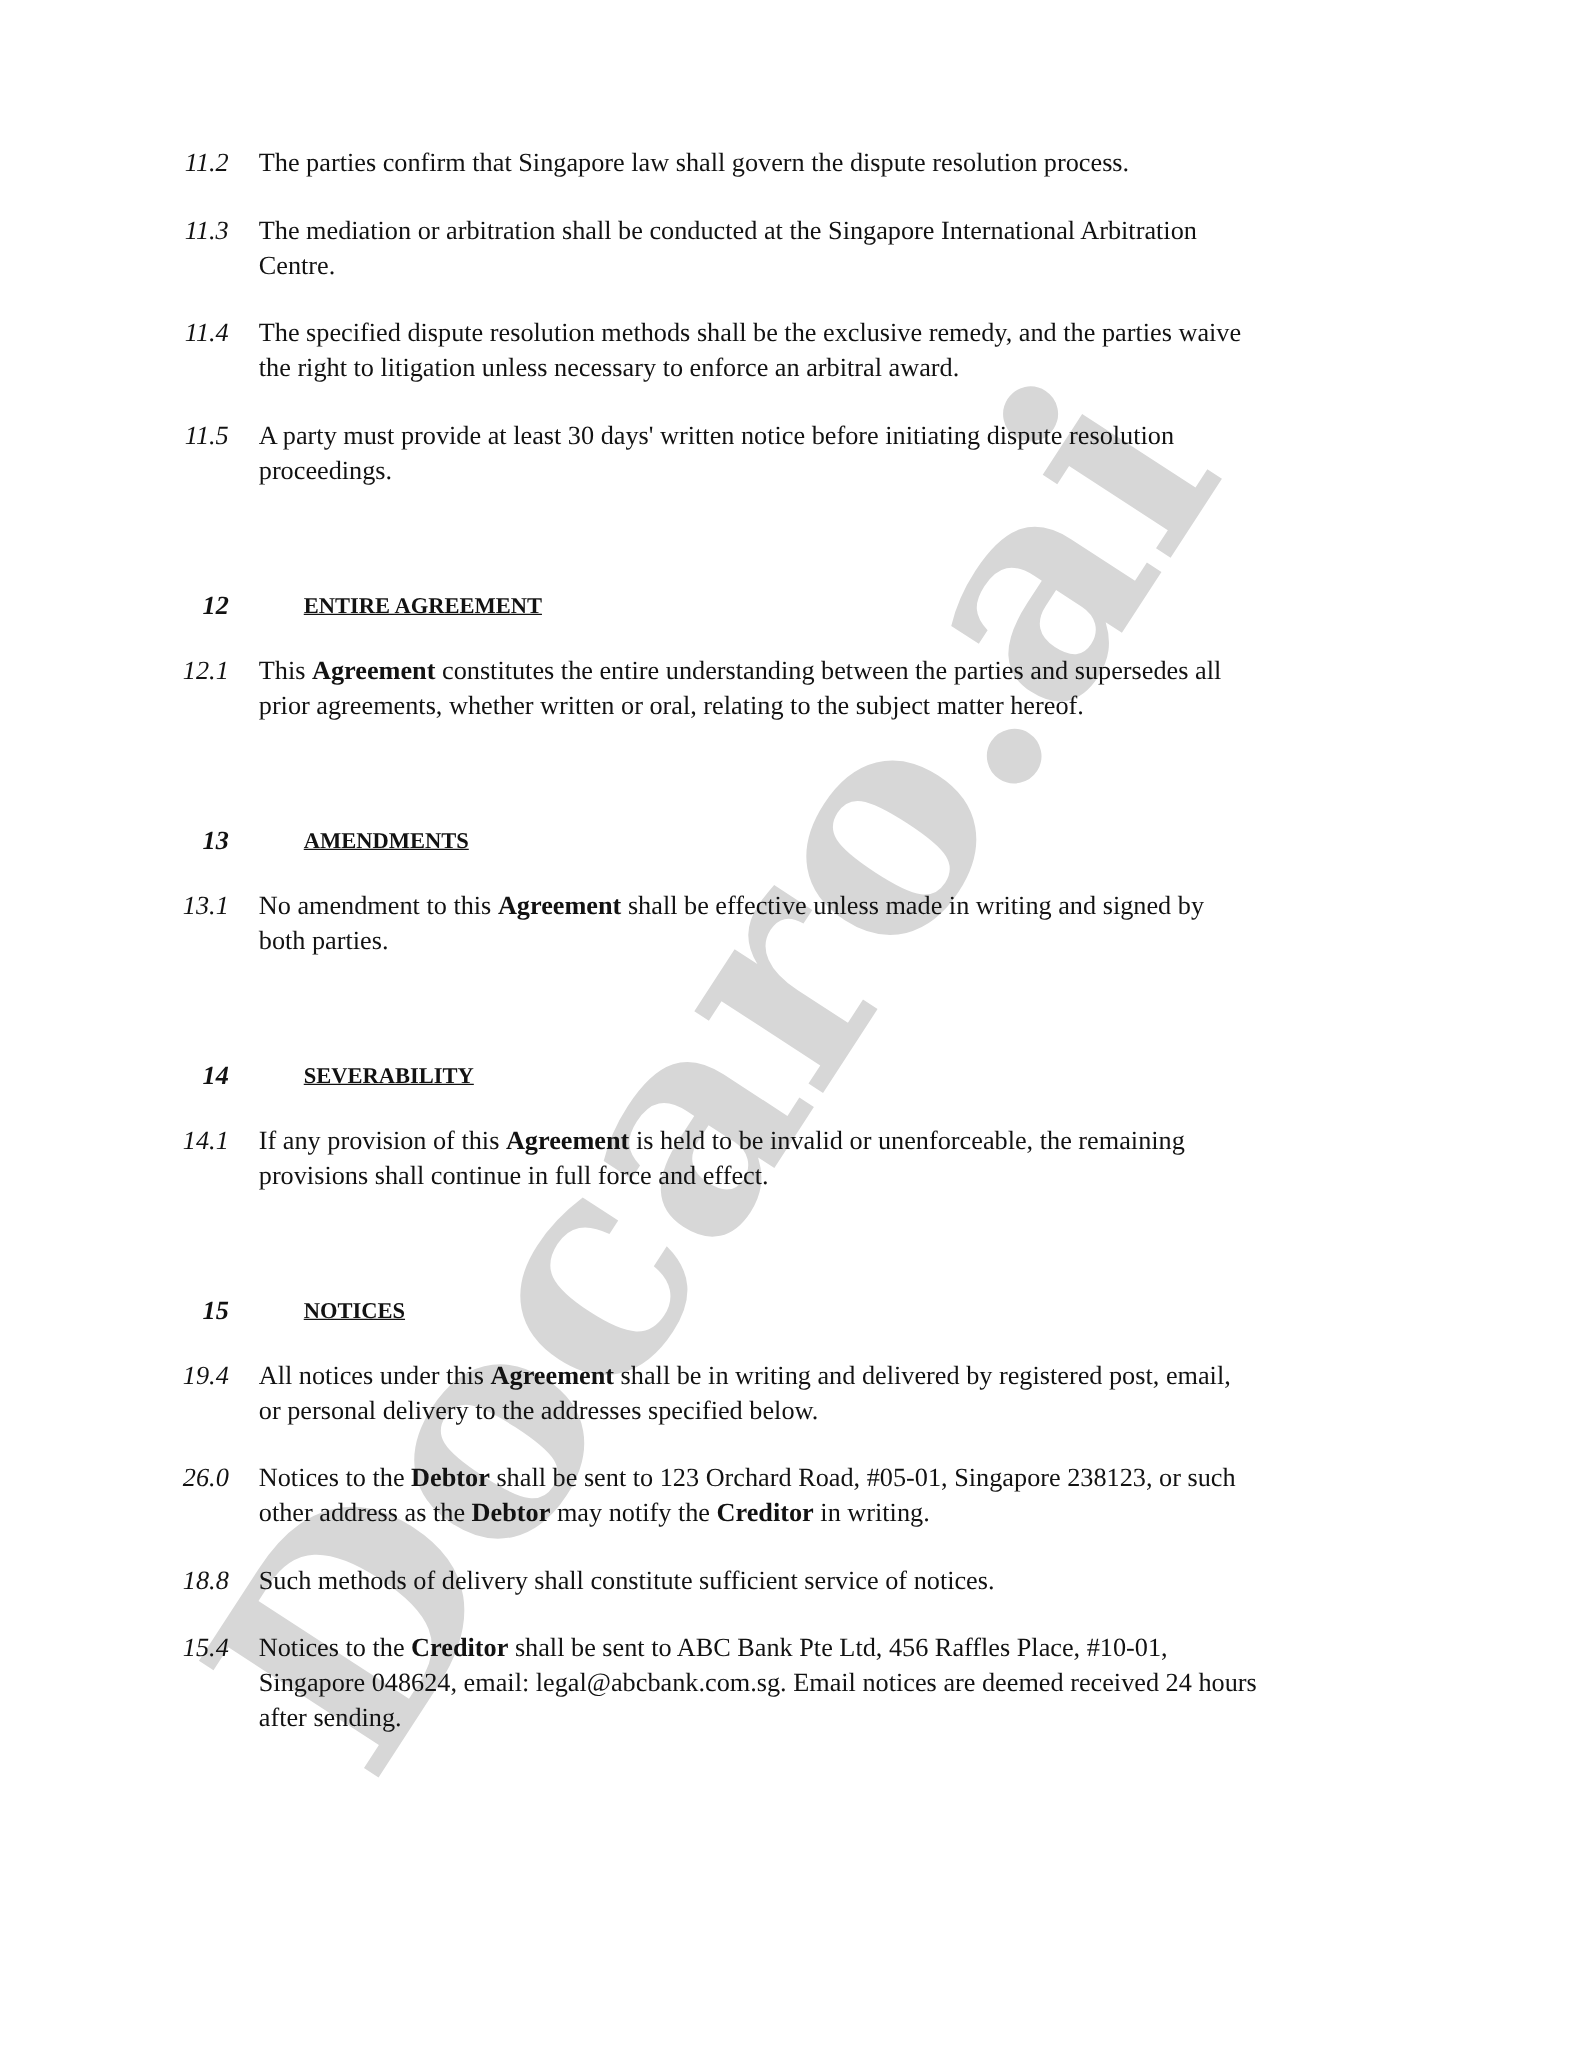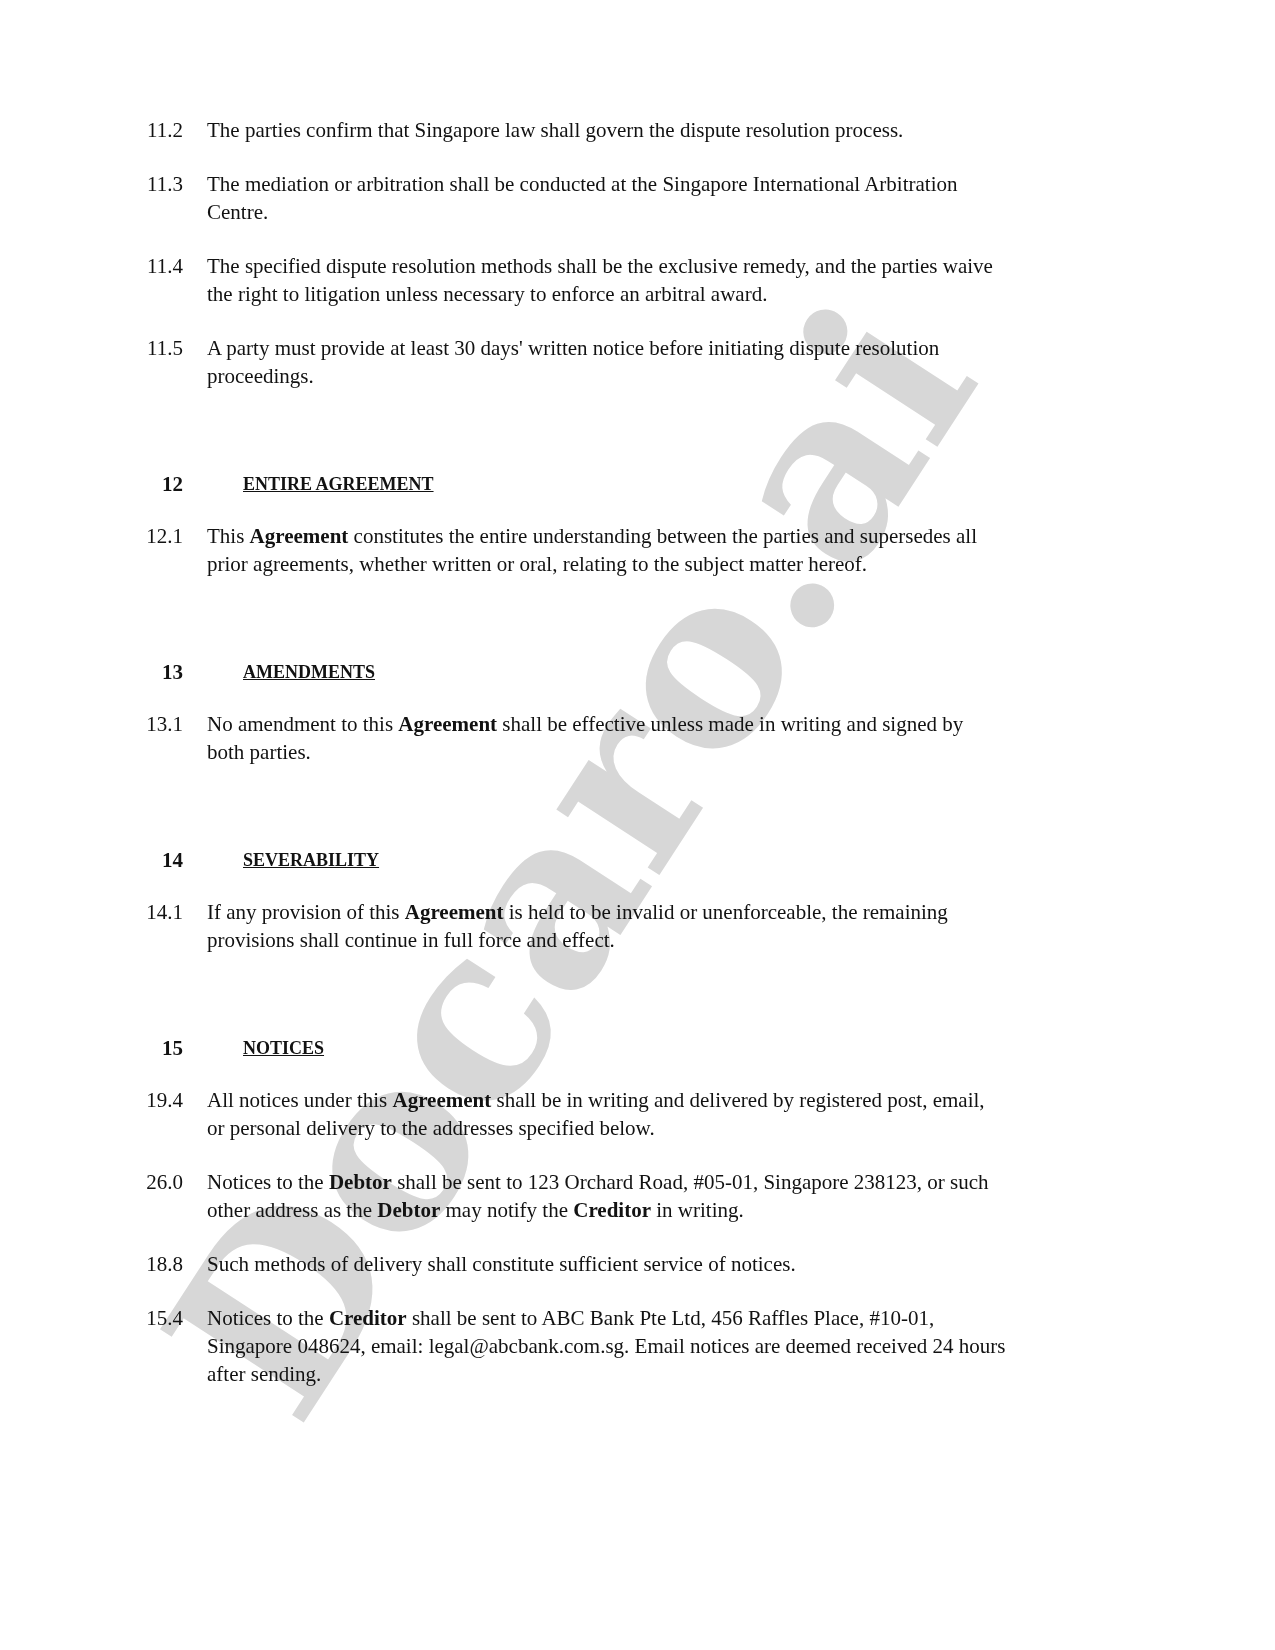--- a/index.html
+++ b/index.html
@@ -41,20 +41,21 @@
     width: 970px;
     z-index: 1;
   }
   .row {
     display: flex;
     align-items: flex-start;
   }
   .num {
     flex: 0 0 58px;
     text-align: right;
+    font-style: italic;
   }
   .txt {
     flex: 1;
     margin: 0 0 0 24px;
     white-space: pre-wrap;
   }
   .clause {
     margin-bottom: 26px;
   }
   .heading {

